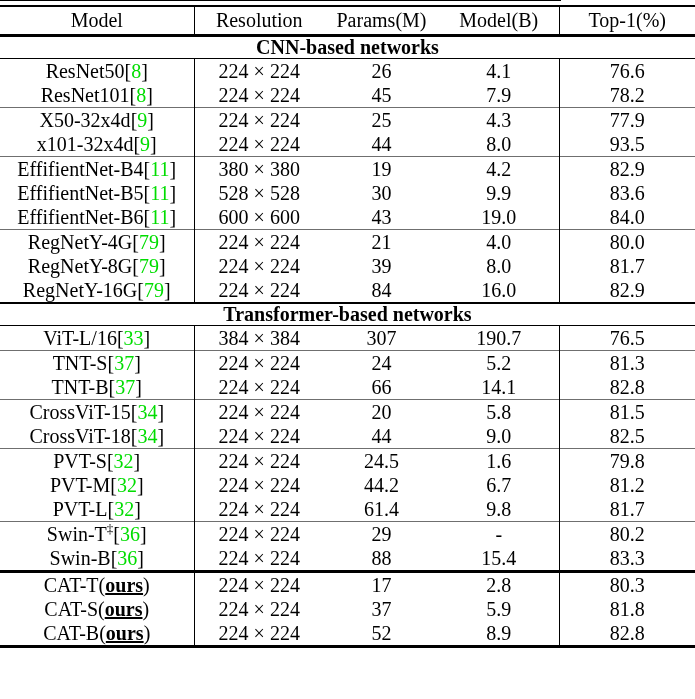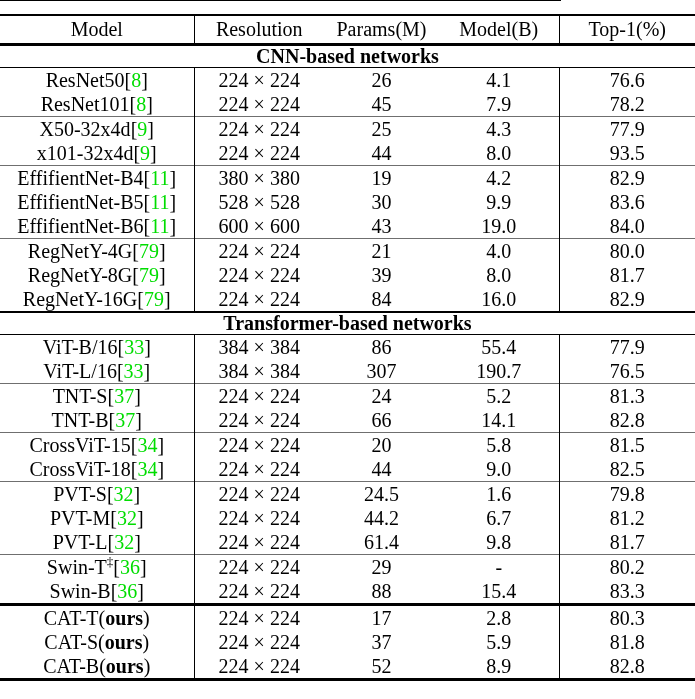--- a/index.html
+++ b/index.html
@@ -5,21 +5,21 @@
   html, body {
     margin: 0;
     padding: 0;
     background: #ffffff;
     font-family: "Liberation Serif", "DejaVu Serif", serif;
     color: #000;
   }
   .table-wrap {
     width: 561px;
     border-top: 1px solid #000;      
-    padding-top: 13px;
+    padding-top: 4px;
     box-sizing: border-box;
   }
   table.results {
     width: 695px;
     border-collapse: collapse;
     table-layout: fixed;
     border-top: 2px solid #000;      
     border-bottom: 3px solid #000;
   }
   td, th {
@@ -45,21 +45,21 @@
   
   tr.rule-gray td { border-top: 1px solid #6f6f6f; }
   tr.rule-2 td    { border-top: 2px solid #000; margin-top: 36px; }
   tr.rule-3 td    { border-top: 3px solid #000; }
   .cite { color: var(--cite-color, #00dd00); }
   sup.marker {
     font-size: 13px;
     vertical-align: super;
     line-height: 0;
   }
-  b.ours { font-weight: bold; }
+  b.ours { font-weight: bold; text-decoration: underline; }
 </style>
 </head>
 <body>
 
 <div class="table-wrap">
   <table class="results">
     <colgroup>
       <col style="width:194px">
       <col style="width:130px">
       <col style="width:115px">
@@ -146,27 +146,20 @@
           <td class="vr-right"><span>RegNetY-16G</span>[<span class="cite">79</span>]</td>
           <td>224 × 224</td>
           <td>84</td>
           <td>16.0</td>
           <td class="vr-left">82.9</td>
         </tr>
         <tr class="section-title rule-2">
           <td colspan="5">Transformer-based networks</td>
         </tr>
         <tr>
-          <td class="vr-right"><span>ViT-B/16</span>[<span class="cite">33</span>]</td>
-          <td>384 × 384</td>
-          <td>86</td>
-          <td>55.4</td>
-          <td class="vr-left">77.9</td>
-        </tr>
-        <tr>
           <td class="vr-right"><span>ViT-L/16</span>[<span class="cite">33</span>]</td>
           <td>384 × 384</td>
           <td>307</td>
           <td>190.7</td>
           <td class="vr-left">76.5</td>
         </tr>
         <tr class="rule-gray">
           <td class="vr-right"><span>TNT-S</span>[<span class="cite">37</span>]</td>
           <td>224 × 224</td>
           <td>24</td>

